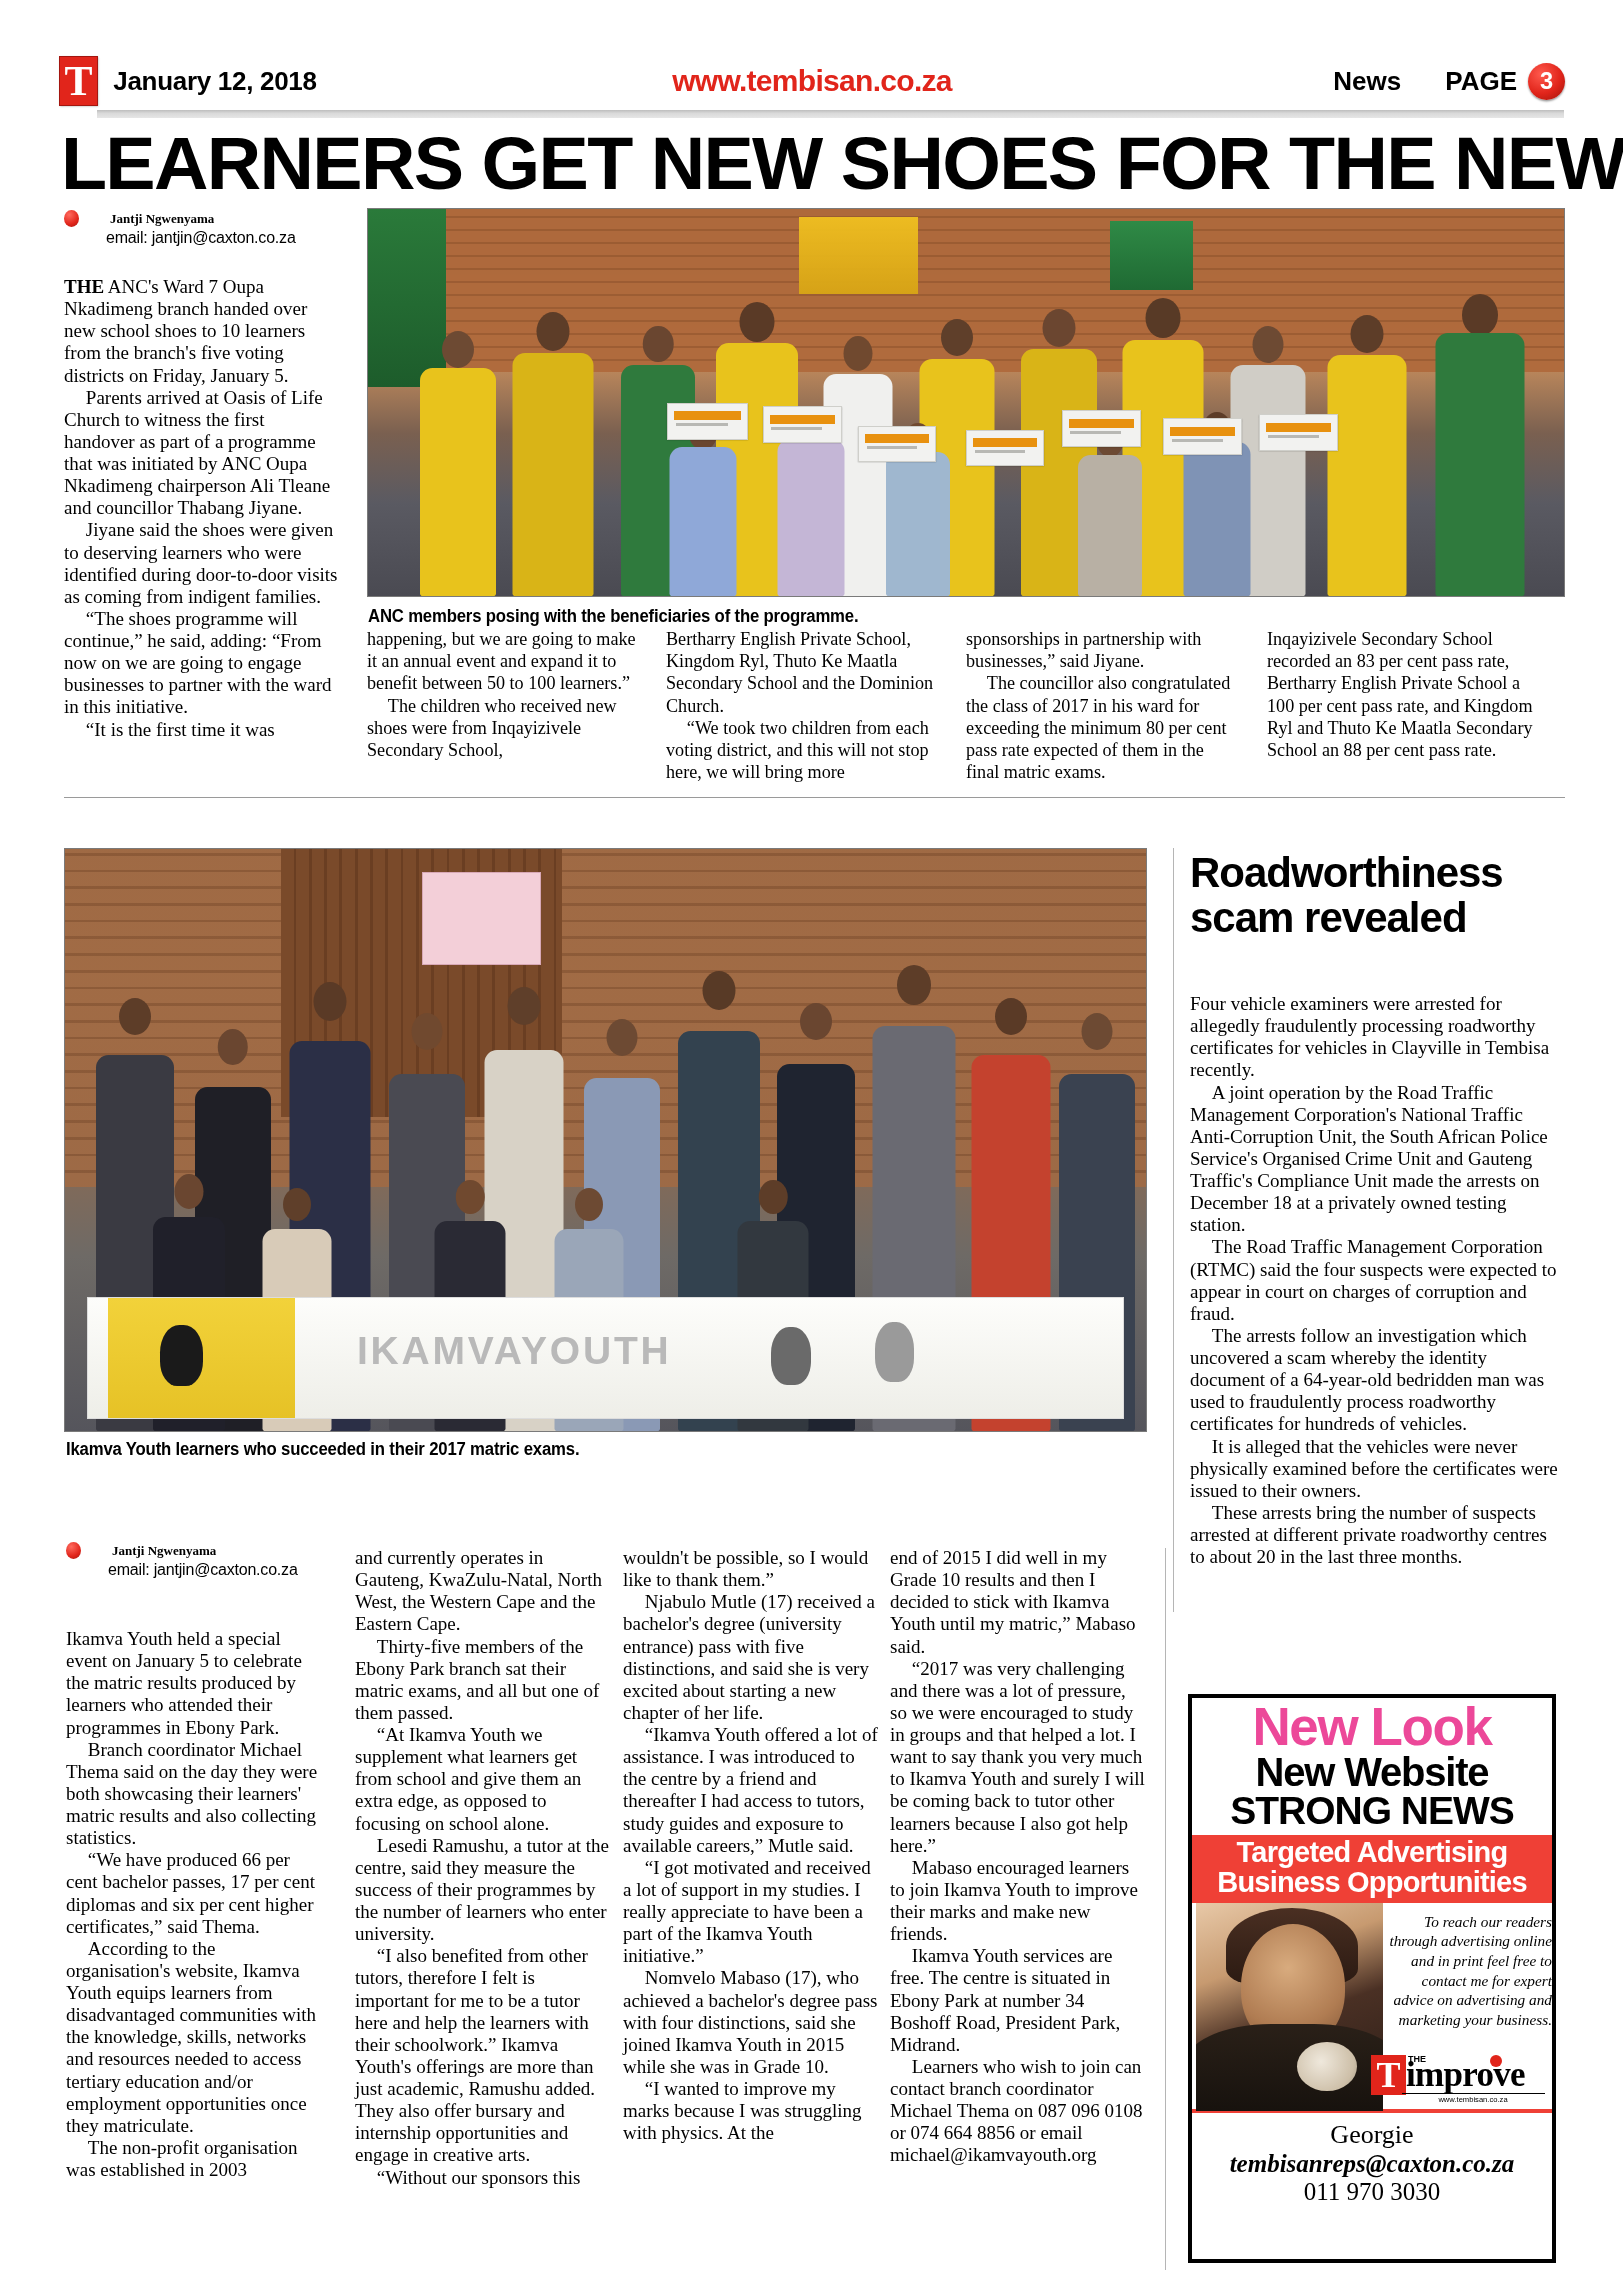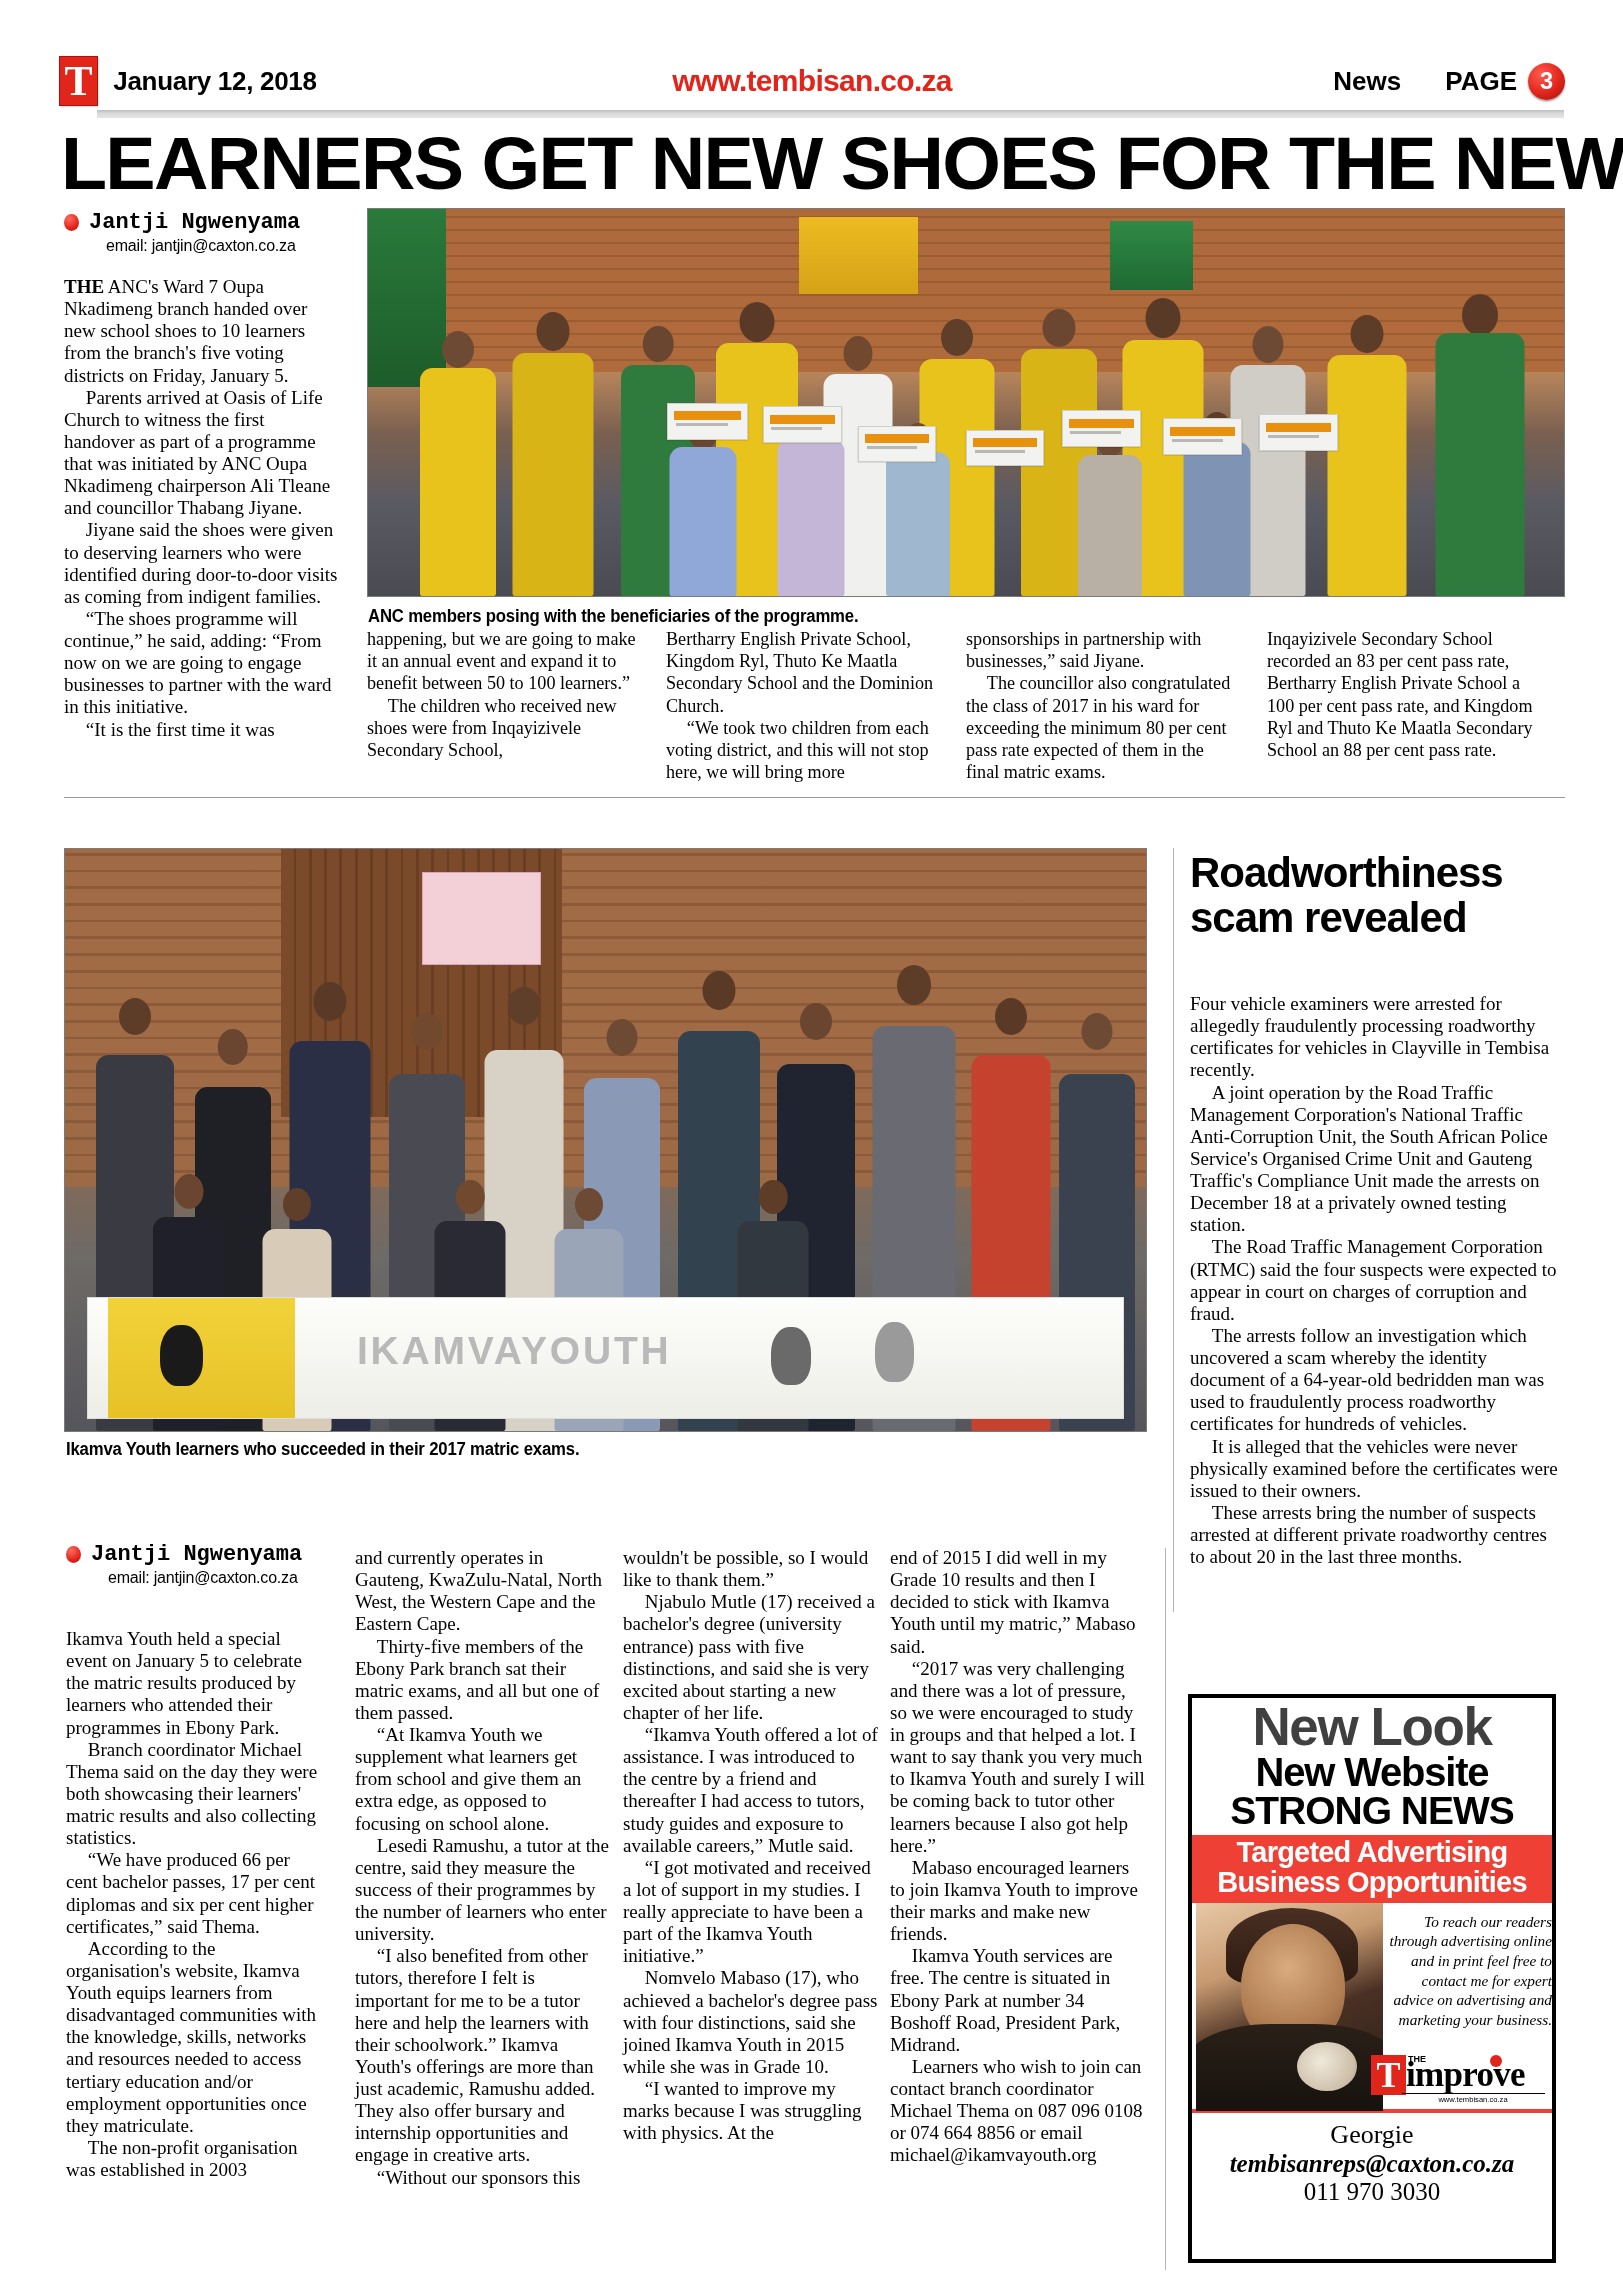--- a/index.html
+++ b/index.html
@@ -79,21 +79,21 @@
 
   
   .byline { position:absolute; width:292px; }
   .byline .row { display:flex; align-items:center; gap:9.7px; }
   .byline .dot {
     width:15.3px; height:17.4px; border-radius:50%;
     background:radial-gradient(circle at 35% 28%, #ff6a5e, #e1251b 60%, #a3160f);
     flex:0 0 auto;
   }
   .byline .name {
-    font-family:Liberation Mono, monospace; font-weight:700; font-size:22px;
+    font-family:Liberation Serif, serif; font-weight:700; font-size:13px;margin-left:21px;
   }
   .byline .email {
     font-family:"Liberation Sans", sans-serif; font-size:16px;
     margin-left:42px; margin-top:2.1px; letter-spacing:-0.2px;
   }
 
   
   .col {
     position:absolute;
     font-family:"Liberation Serif", serif;
@@ -226,21 +226,21 @@
   .rule { position:absolute; background:#000; }
   .vrule { position:absolute; background:#b5b5b5; width:1.4px; }
 
   
   .adbox {
     position:absolute; left:1188px; top:1694px; width:368px; height:569px;
     border:4.2px solid #000; background:#fff; overflow:hidden;
   }
   .ad-newlook {
     font-family:"Liberation Sans", sans-serif; font-weight:700;
-    color:#404040; font-size:53px; line-height:.96; text-align:center;
+    color:#ec4899; font-size:53px; line-height:.96; text-align:center;
     letter-spacing:-1.4px; padding-top:4.2px;
   }
   .ad-newsite {
     font-family:"Liberation Sans", sans-serif; font-weight:700;
     font-size:40px; line-height:.98; text-align:center; letter-spacing:-1.2px;
   }
   .ad-strong {
     font-family:"Liberation Sans", sans-serif; font-weight:700;
     font-size:39px; line-height:.98; text-align:center; letter-spacing:-1px;
   }

